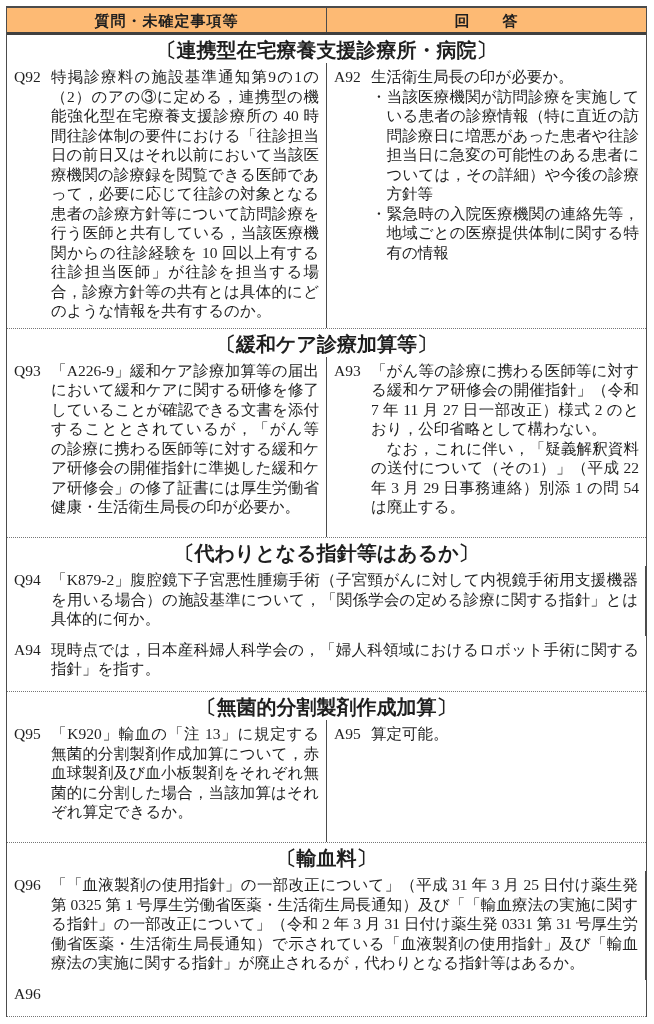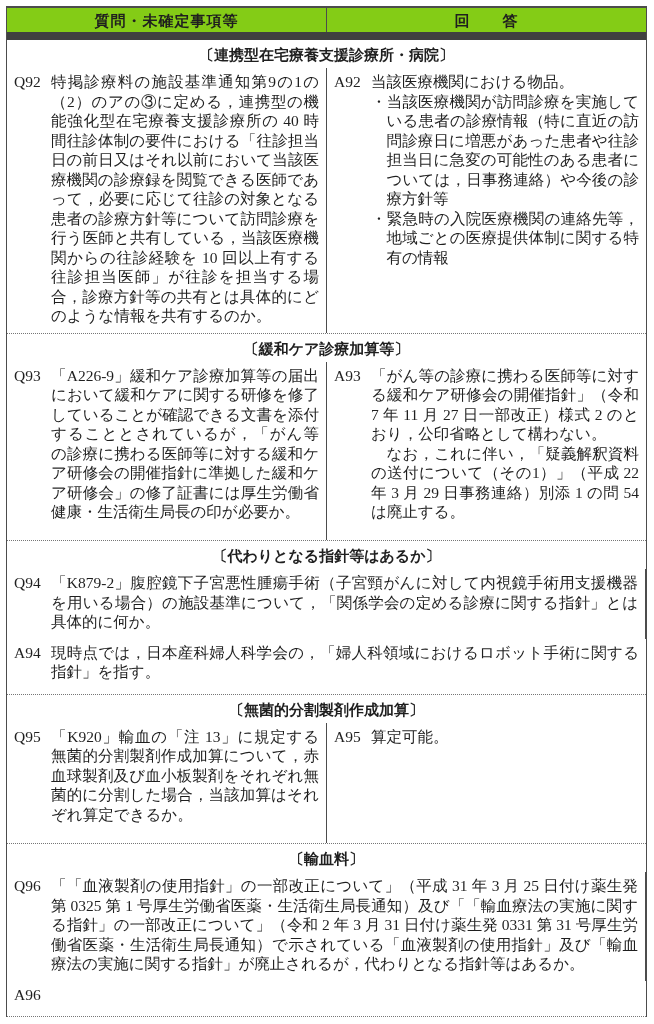--- a/index.html
+++ b/index.html
@@ -15,32 +15,32 @@
     position:absolute;left:6px;top:6px;
     width:641px;height:1011px;
     box-sizing:border-box;
     border-top:2px solid #4c4c4c;
     border-left:1.5px solid #4c4c4c;
     border-right:1.5px solid #4c4c4c;
     display:flex;flex-direction:column;
   }
   .thead{
     display:flex;flex:0 0 auto;
-    background:#84cc16;
-    border-bottom:8px solid #404040;
+    background:#fdba74;
+    border-bottom:3px solid #404040;
     font-family:"Liberation Sans","DejaVu Sans",sans-serif;
     font-weight:700;font-size:15px;line-height:21px;
   }
   .th{flex:1 1 0;text-align:center;padding:2px 0 1px;letter-spacing:1px;}
   .th-q{border-right:1px solid #4c4c4c;}
   .section-title{
     flex:0 0 auto;
     text-align:center;
     font-family:Liberation Sans, sans-serif;
-    font-weight:700;font-size:15px;line-height:18px;
+    font-weight:700;font-size:20px;line-height:18px;
     padding:6px 0 4px;
   }
   .qa-row{
     display:flex;align-items:stretch;
     flex:0 0 auto;
     border-bottom:1px dotted #767676;
   }
   .qa-row.grow-sm{flex-grow:1;flex-direction:column;}
   .qa-row.grow-lg{flex-grow:2.4;}
   .cell{
@@ -71,22 +71,22 @@
     <div class="qa-row">
       <div class="cell q-cell">
         <div class="qa-label">Q92</div>
         <div class="qa-body">
           <p>特掲診療料の施設基準通知第9の1の（2）のアの③に定める，連携型の機能強化型在宅療養支援診療所の 40 時間往診体制の要件における「往診担当日の前日又はそれ以前において当該医療機関の診療録を閲覧できる医師であって，必要に応じて往診の対象となる患者の診療方針等について訪問診療を行う医師と共有している，当該医療機関からの往診経験を 10 回以上有する往診担当医師」が往診を担当する場合，診療方針等の共有とは具体的にどのような情報を共有するのか。</p>
         </div>
       </div>
       <div class="cell">
         <div class="qa-label">A92</div>
         <div class="qa-body">
-          <p>当該医療機関における物品。</p>
-          <p class="bullet">・当該医療機関が訪問診療を実施している患者の診療情報（特に直近の訪問診療日に増悪があった患者や往診担当日に急変の可能性のある患者については，日事務連絡）や今後の診療方針等</p>
+          <p>生活衛生局長の印が必要か。</p>
+          <p class="bullet">・当該医療機関が訪問診療を実施している患者の診療情報（特に直近の訪問診療日に増悪があった患者や往診担当日に急変の可能性のある患者については，その詳細）や今後の診療方針等</p>
           <p class="bullet">・緊急時の入院医療機関の連絡先等，地域ごとの医療提供体制に関する特有の情報</p>
         </div>
       </div>
     </div>
 
     <div class="section-title">〔緩和ケア診療加算等〕</div>
     <div class="qa-row grow-lg">
       <div class="cell q-cell">
         <div class="qa-label">Q93</div>
         <div class="qa-body">

